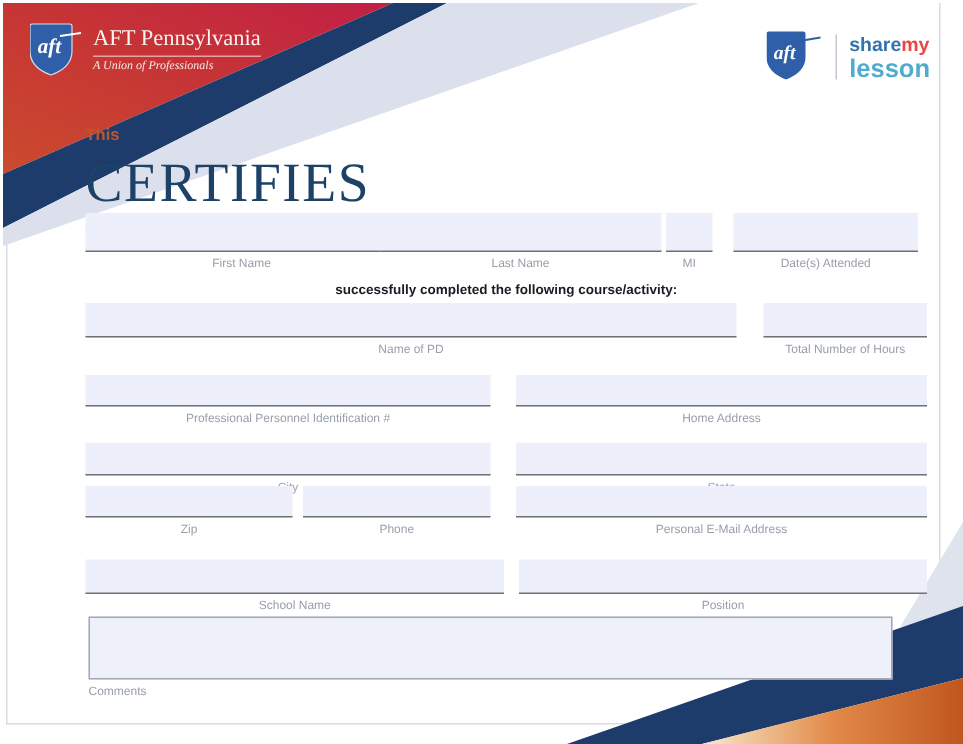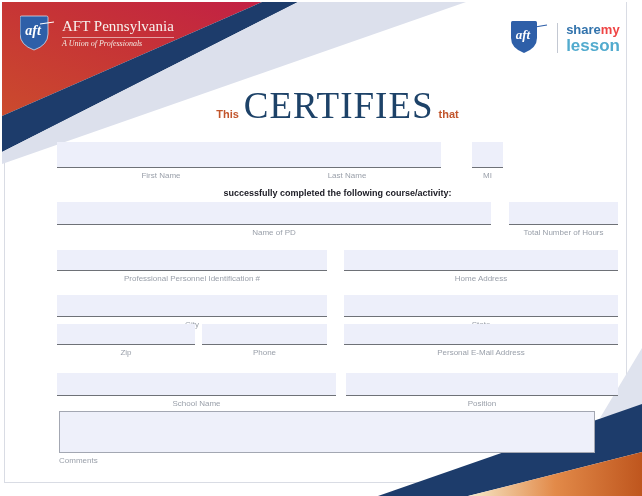--- a/index.html
+++ b/index.html
@@ -21,21 +21,21 @@
   .logo-sml{position:absolute;right:22px;top:20px;display:flex;align-items:center;gap:8px;z-index:5;}
   .sml-divider{width:1px;height:30px;background:#c3c8d2;}
   .sml-text{line-height:1;}
   .sml-line1{font-size:13px;font-weight:bold;letter-spacing:0;}
   .sml-share{color:#3273ac;}
   .sml-my{color:#ef4444;}
   .sml-lesson{font-size:17px;font-weight:bold;color:#52abce;margin-top:1px;}
 
   
   .title{position:absolute;left:57px;width:561px;top:84px;display:flex;justify-content:center;
-       align-items:baseline;gap:5px;z-index:2;}
+       align-items:baseline;gap:5px;z-index:2;flex-direction:column;}
   .t-small{font-size:11px;color:#c2552c;font-weight:bold;}
   .t-big{font-family:"Liberation Serif",serif;font-size:37px;color:#1d4268;letter-spacing:1px;}
 
   .subtitle{position:absolute;left:57px;width:561px;top:188px;text-align:center;
        font-size:9px;font-weight:bold;color:#1b1b24;z-index:2;}
 
   
   .field{position:absolute;z-index:2;}
   .box{background:#edeffa;border-bottom:1px solid #6e7177;width:100%;}
   .flabel{font-size:8px;color:#999fa9;text-align:center;margin-top:3px;white-space:nowrap;}
@@ -107,23 +107,27 @@
   </div>
 
   <div class="field" style="left:57px;top:142px;width:208px">
     <div class="box" style="height:25px"></div>
     <div class="flabel">First Name</div>
   </div>
   <div class="field" style="left:253px;top:142px;width:188px">
     <div class="box" style="height:25px"></div>
     <div class="flabel">Last Name</div>
   </div>
-  <div class="field" style="left:472px;top:142px;width:31px">
+  <div class="field" style="left:444px;top:142px;width:31px">
     <div class="box" style="height:25px"></div>
     <div class="flabel">MI</div>
+  </div>
+  <div class="field" style="left:489px;top:142px;width:123px">
+    <div class="box" style="height:25px"></div>
+    <div class="flabel">Date(s) Attended</div>
   </div>
 
   <div class="subtitle">successfully completed the following course/activity:</div>
 
   <div class="field" style="left:57px;top:202px;width:434px">
     <div class="box" style="height:22px"></div>
     <div class="flabel">Name of PD</div>
   </div>
   <div class="field" style="left:509px;top:202px;width:109px">
     <div class="box" style="height:22px"></div>

